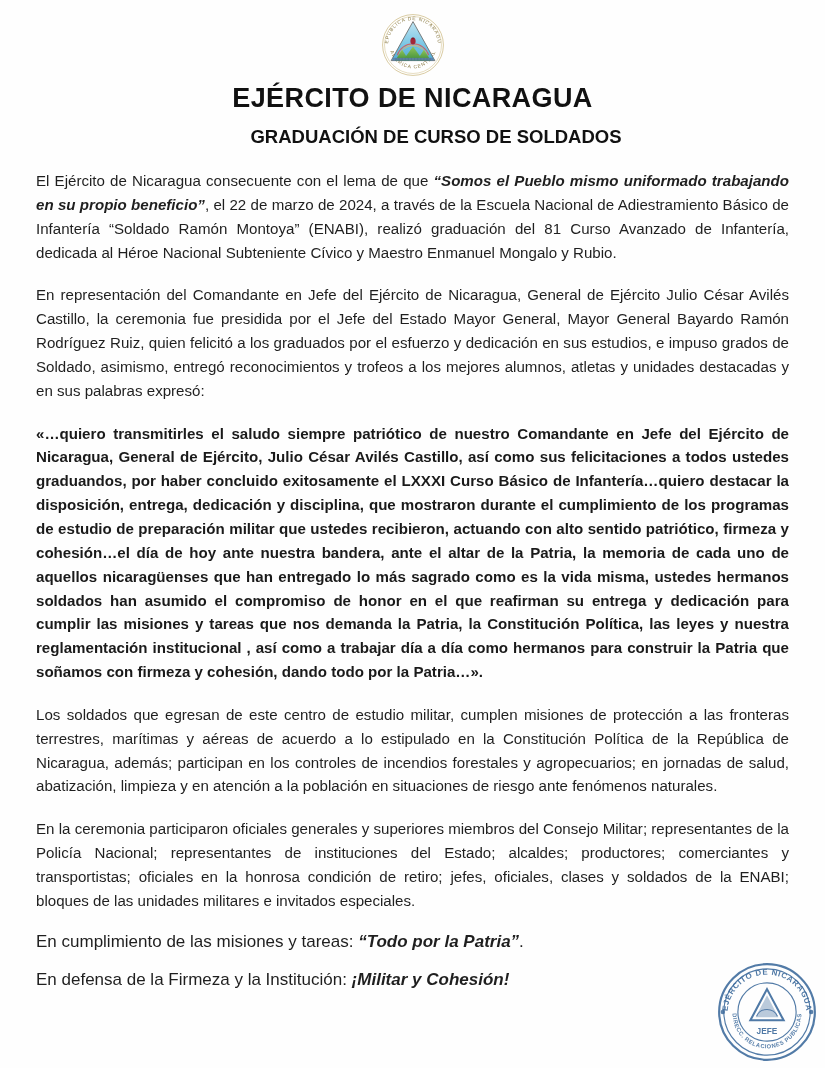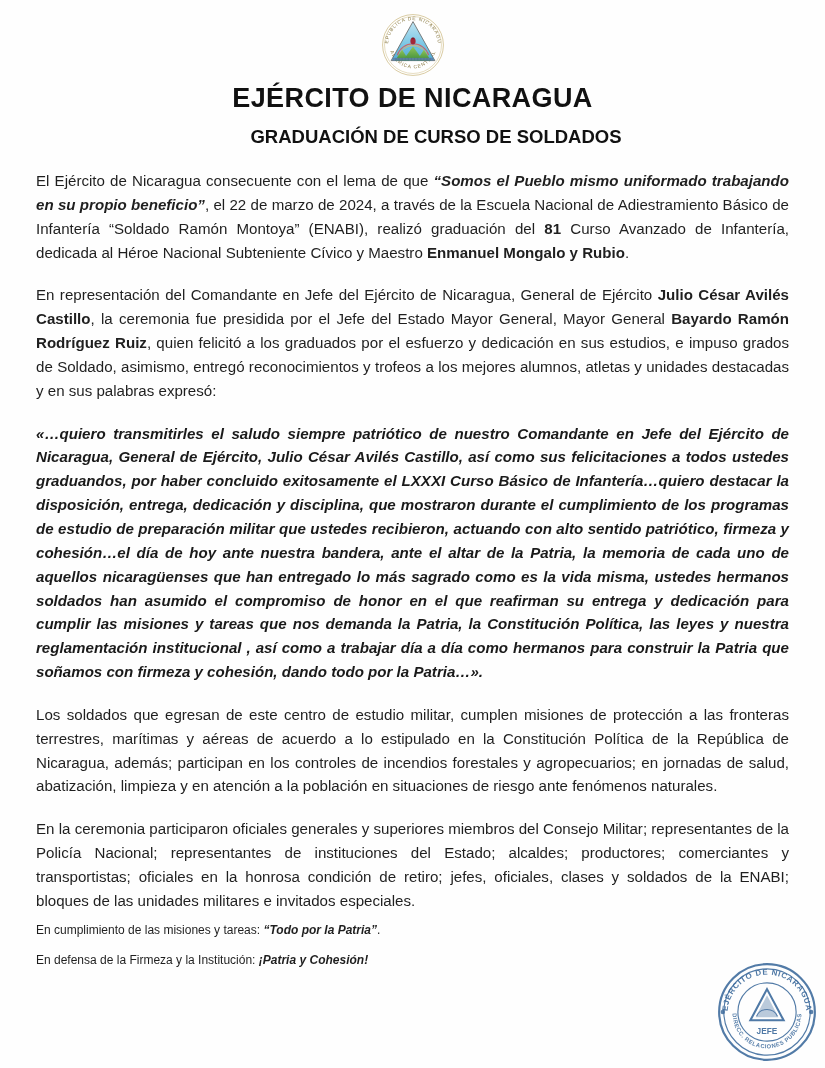--- a/index.html
+++ b/index.html
@@ -80,34 +80,33 @@
     margin: 19px 0 0 0;
     color: #1f1f1f;
     hyphens: none;
   }
   p.para.first { margin-top: 22px; }
   p.quote {
     text-align: justify;
     font-size: 15.1px;
     line-height: 1.58;
     margin: 19px 0 0 0;
-    font-style: italic;
     font-weight: bold;
     color: #1a1a1a;
   }
   p.line {
     text-align: left;
-    font-size: 12px;
+    font-size: 17px;
     line-height: 1.58;
-    margin: 8px 0 0 0;
+    margin: 16px 0 0 0;
     color: #1f1f1f;
   }
   p.line.tight { margin-top: 11px; }
   p.dado { margin-top: 22px; }
-  b { font-weight: bold; }
+  b { font-weight: normal; }
   i.bi { font-style: italic; font-weight: bold; }
 
   
   .seal {
     position: absolute;
     right: 6px;
     bottom: 4px;
     width: 104px;
     height: 104px;
     opacity: 0.92;
@@ -185,21 +184,21 @@
     <p class="para"><span>En representación del Comandante en Jefe del Ejército de Nicaragua, General de Ejército </span><b>Julio César Avilés Castillo</b><span>, la ceremonia fue presidida por el Jefe del Estado Mayor General, Mayor General </span><b>Bayardo Ramón Rodríguez Ruiz</b><span>, quien felicitó a los graduados por el esfuerzo y dedicación en sus estudios, e impuso grados de Soldado, asimismo, entregó reconocimientos y trofeos a los mejores alumnos, atletas y unidades destacadas y en sus palabras expresó:</span></p>
 
     <p class="quote">«…quiero transmitirles el saludo siempre patriótico de nuestro Comandante en Jefe del Ejército de Nicaragua, General de Ejército, Julio César Avilés Castillo, así como sus felicitaciones a todos ustedes graduandos, por haber concluido exitosamente el LXXXI Curso Básico de Infantería…quiero destacar la disposición, entrega, dedicación y disciplina, que mostraron durante el cumplimiento de los programas de estudio de preparación militar que ustedes recibieron, actuando con alto sentido patriótico, firmeza y cohesión…el día de hoy ante nuestra bandera, ante el altar de la Patria, la memoria de cada uno de aquellos nicaragüenses que han entregado lo más sagrado como es la vida misma, ustedes hermanos soldados han asumido el compromiso de honor en el que reafirman su entrega y dedicación para cumplir las misiones y tareas que nos demanda la Patria, la Constitución Política, las leyes y nuestra reglamentación institucional , así como a trabajar día a día como hermanos para construir la Patria que soñamos con firmeza y cohesión, dando todo por la Patria…».</p>
 
     <p class="para">Los soldados que egresan de este centro de estudio militar, cumplen misiones de protección a las fronteras terrestres, marítimas y aéreas de acuerdo a lo estipulado en la Constitución Política de la República de Nicaragua, además; participan en los controles de incendios forestales y agropecuarios; en jornadas de salud, abatización, limpieza y en atención a la población en situaciones de riesgo ante fenómenos naturales.</p>
 
     <p class="para">En la ceremonia participaron oficiales generales y superiores miembros del Consejo Militar; representantes de la Policía Nacional; representantes de instituciones del Estado; alcaldes; productores; comerciantes y transportistas; oficiales en la honrosa condición de retiro; jefes, oficiales, clases y soldados de la ENABI; bloques de las unidades militares e invitados especiales.</p>
 
     <p class="line"><span>En cumplimiento de las misiones y tareas: </span><i class="bi">“Todo por la Patria”</i><span>.</span></p>
 
-    <p class="line tight"><span>En defensa de la Firmeza y la Institución: </span><i class="bi">¡Patria y Cohesión!</i></p>
+    <p class="line tight"><span>En defensa de la Firmeza y la Institución: </span><i class="bi">¡Militar y Cohesión!</i></p>
 
 
   </div>
 
   <svg class="seal" viewBox="0 0 100 100">
     <defs>
       <path id="sealTop" d="M 12,52 A 38,38 0 0 1 88,52" fill="none"></path>
       <path id="sealBot" d="M 17,52 A 33,33 0 0 0 83,52" fill="none"></path>
     </defs>
     <g stroke="#2b5d93" fill="none" opacity="0.88">

